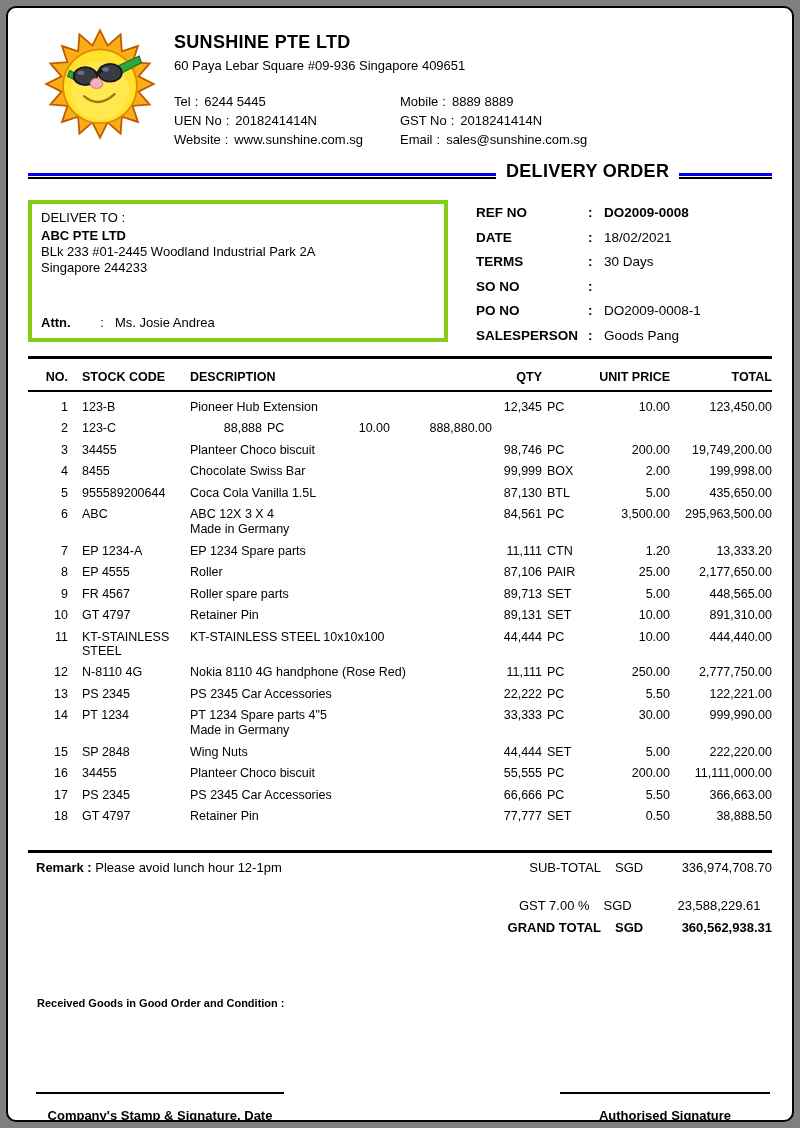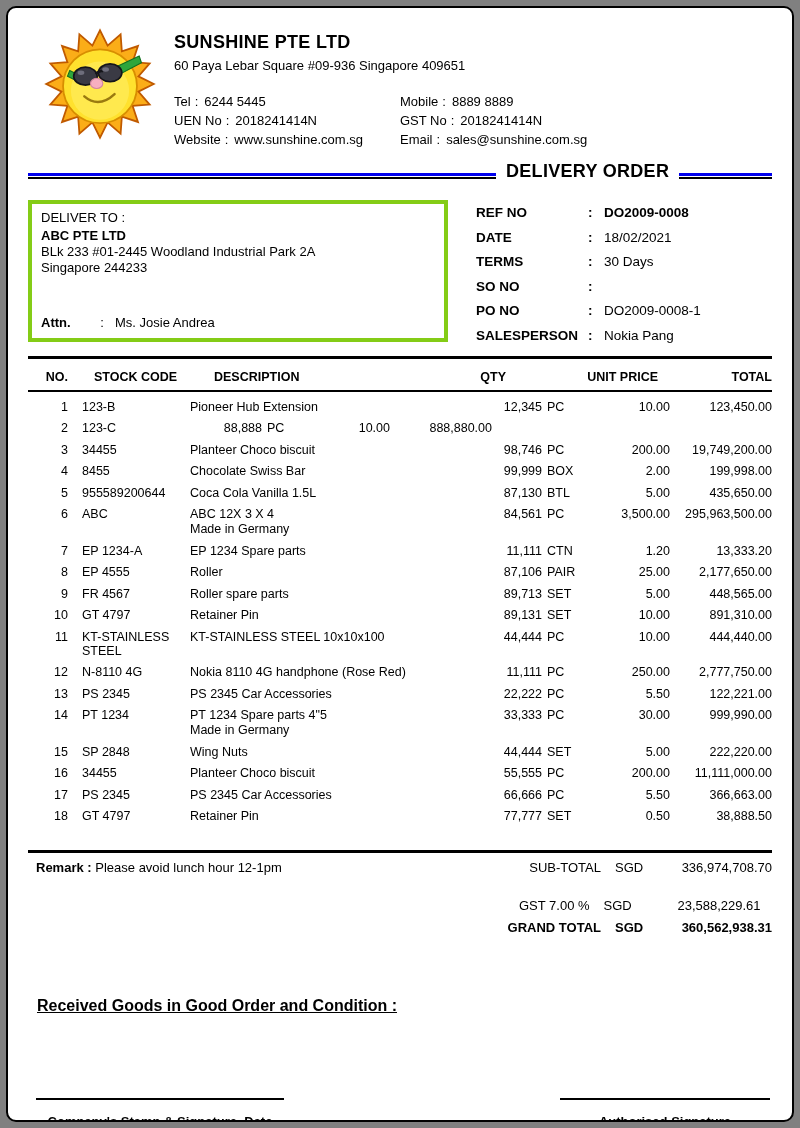--- a/index.html
+++ b/index.html
@@ -53,21 +53,21 @@
   .meta { flex: 1; margin-left: 28px; font-size: 13.5px; padding-top: 5px; }
   .meta-row { display: flex; margin-bottom: 9.5px; line-height: 15px; }
   .meta-label { font-weight: bold; width: 112px; flex: none; }
   .meta-colon { font-weight: bold; width: 16px; flex: none; }
   .meta-value.bold { font-weight: bold; }
   
   .hr3 { height: 3px; background: #000; }
   
   .thead {
     display: flex; font-weight: bold; font-size: 12.5px;
-    padding: 7px 0 6px 0; border-bottom: 2px solid #000; margin-top: 4px; gap: 12px;
+    padding: 7px 0 6px 0; border-bottom: 2px solid #000; margin-top: 4px;
   }
   .c-no    { width: 40px;  flex: none; text-align: right; }
   .c-stock { width: 100px; flex: none; margin-left: 14px; }
   .c-desc  { flex: 1; margin-left: 8px; }
   .c-qty   { width: 80px;  flex: none; text-align: right; }
   .c-uom   { width: 44px;  flex: none; padding-left: 5px; }
   .c-price { width: 84px;  flex: none; text-align: right; }
   .c-amt   { width: 102px; flex: none; text-align: right; }
   .items { height: 458px; overflow: hidden; }
   .item-row { display: flex; padding-top: 7.5px; font-size: 12.5px; line-height: 14px; }
@@ -76,21 +76,21 @@
   .summary { display: flex; font-size: 13px; }
   .remark { padding-top: 7px; margin-left: 8px; }
   .remark-label { font-weight: bold; }
   .totals { margin-left: auto; }
   .total-row { display: flex; justify-content: flex-end; padding-top: 7px; line-height: 15px; }
   .total-row.gap { margin-top: 16px; justify-content: center; }
   .total-row.bold { font-weight: bold; }
   .t-cur { width: 32px; margin-left: 14px; flex: none; }
   .t-amt { width: 125px; text-align: right; flex: none; }
   
-  .received { margin-top: 62px; margin-left: 9px; font-size: 16px; font-weight: bold; text-decoration: underline; }
+  .received { margin-top: 62px; margin-left: 9px; font-size: 11px; font-weight: bold; }
   .sig-row { display: flex; justify-content: space-between; margin-top: 83px; }
   .sig-block { }
   .sig-left { width: 248px; margin-left: 8px; }
   .sig-right { width: 210px; margin-right: 2px; }
   .sig-line { border-top: 2px solid #000; padding-top: 14px; text-align: center; font-weight: bold; font-size: 13px; }
 </style>
 </head>
 <body>
 
 <div class="page">
@@ -176,21 +176,21 @@
           <span class="meta-value"></span>
         </div>
         <div class="meta-row">
           <span class="meta-label">PO NO</span>
           <span class="meta-colon">:</span>
           <span class="meta-value">DO2009-0008-1</span>
         </div>
         <div class="meta-row">
           <span class="meta-label">SALESPERSON</span>
           <span class="meta-colon">:</span>
-          <span class="meta-value">Nokia Pang</span>
+          <span class="meta-value">Goods Pang</span>
         </div>
       </div>
   </div>
 
   <div class="hr3" style="margin-top:4px"></div>
 
   <div class="thead">
     <div class="c-no">NO.</div>
     <div class="c-stock">STOCK CODE</div>
     <div class="c-desc">DESCRIPTION</div>

